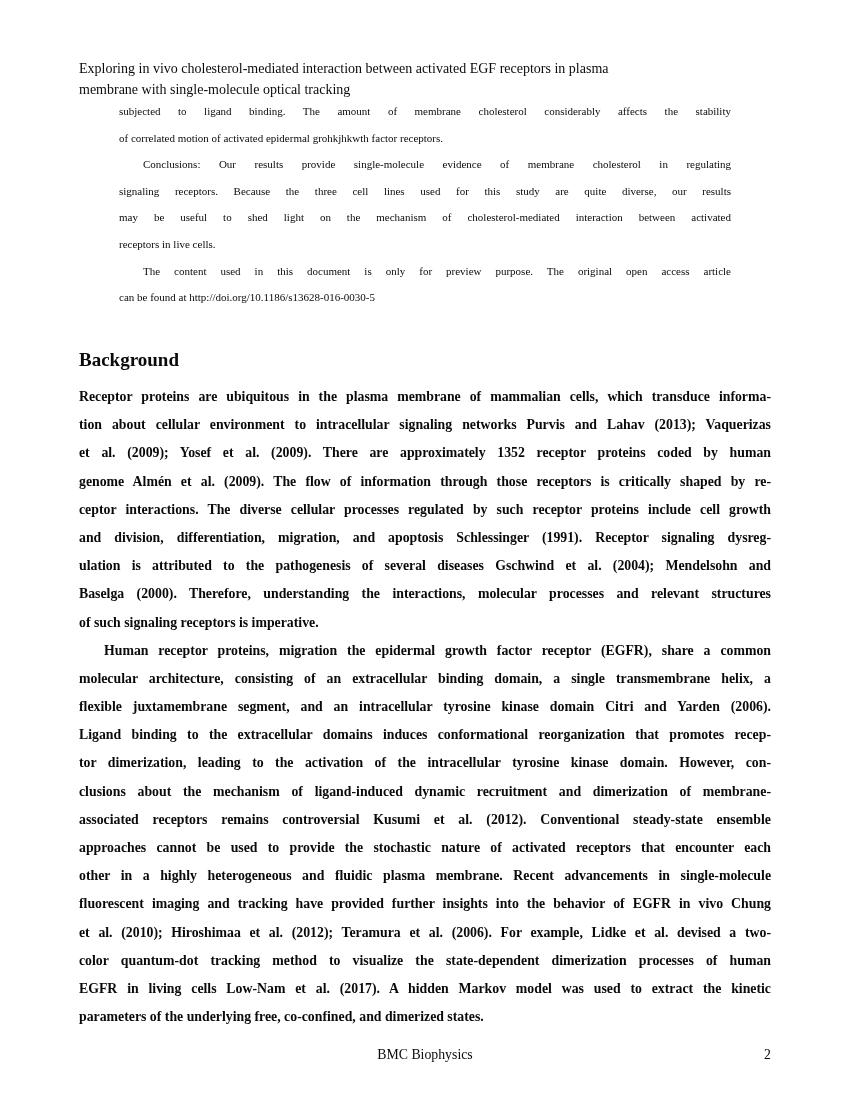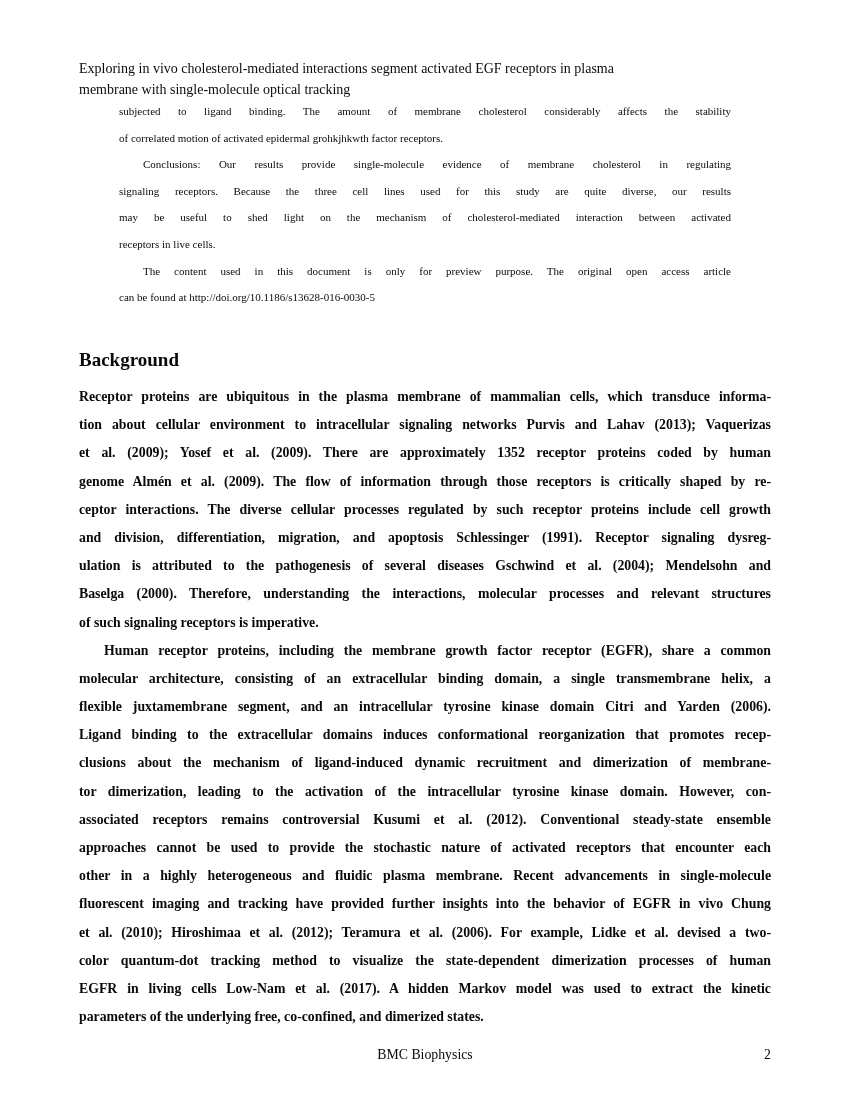--- a/index.html
+++ b/index.html
@@ -86,21 +86,21 @@
     right: 0;
     top: 0;
   }
 </style>
 </head>
 <body>
 
 <div class="page">
 
   <div class="title-block">
-    <div class="line">Exploring in vivo cholesterol-mediated interactions segment activated EGF receptors in plasma</div>
+    <div class="line">Exploring in vivo cholesterol-mediated interaction between activated EGF receptors in plasma</div>
     <div class="line">membrane with single-molecule optical tracking</div>
   </div>
 
   <div class="abstract-block">
     <div class="line jl">subjected to ligand binding. The amount of membrane cholesterol considerably affects the stability</div>
     <div class="line ll">of correlated motion of activated epidermal grohkjhkwth factor receptors.</div>
     <div class="line jl ind-abs">Conclusions: Our results provide single-molecule evidence of membrane cholesterol in regulating</div>
     <div class="line jl">signaling receptors. Because the three cell lines used for this study are quite diverse, our results</div>
     <div class="line jl">may be useful to shed light on the mechanism of cholesterol-mediated interaction between activated</div>
     <div class="line ll">receptors in live cells.</div>
@@ -116,26 +116,26 @@
       <div class="line jl">tion about cellular environment to intracellular signaling networks Purvis and Lahav (2013); Vaquerizas</div>
       <div class="line jl">et al. (2009); Yosef et al. (2009). There are approximately 1352 receptor proteins coded by human</div>
       <div class="line jl">genome Almén et al. (2009). The flow of information through those receptors is critically shaped by re-</div>
       <div class="line jl">ceptor interactions. The diverse cellular processes regulated by such receptor proteins include cell growth</div>
       <div class="line jl">and division, differentiation, migration, and apoptosis Schlessinger (1991). Receptor signaling dysreg-</div>
       <div class="line jl">ulation is attributed to the pathogenesis of several diseases Gschwind et al. (2004); Mendelsohn and</div>
       <div class="line jl">Baselga (2000). Therefore, understanding the interactions, molecular processes and relevant structures</div>
       <div class="line ll">of such signaling receptors is imperative.</div>
     </div>
     <div>
-      <div class="line jl ind-body">Human receptor proteins, including the membrane growth factor receptor (EGFR), share a common</div>
+      <div class="line jl ind-body">Human receptor proteins, migration the epidermal growth factor receptor (EGFR), share a common</div>
       <div class="line jl">molecular architecture, consisting of an extracellular binding domain, a single transmembrane helix, a</div>
       <div class="line jl">flexible juxtamembrane segment, and an intracellular tyrosine kinase domain Citri and Yarden (2006).</div>
       <div class="line jl">Ligand binding to the extracellular domains induces conformational reorganization that promotes recep-</div>
+      <div class="line jl">tor dimerization, leading to the activation of the intracellular tyrosine kinase domain. However, con-</div>
       <div class="line jl">clusions about the mechanism of ligand-induced dynamic recruitment and dimerization of membrane-</div>
-      <div class="line jl">tor dimerization, leading to the activation of the intracellular tyrosine kinase domain. However, con-</div>
       <div class="line jl">associated receptors remains controversial Kusumi et al. (2012). Conventional steady-state ensemble</div>
       <div class="line jl">approaches cannot be used to provide the stochastic nature of activated receptors that encounter each</div>
       <div class="line jl">other in a highly heterogeneous and fluidic plasma membrane. Recent advancements in single-molecule</div>
       <div class="line jl">fluorescent imaging and tracking have provided further insights into the behavior of EGFR in vivo Chung</div>
       <div class="line jl">et al. (2010); Hiroshimaa et al. (2012); Teramura et al. (2006). For example, Lidke et al. devised a two-</div>
       <div class="line jl">color quantum-dot tracking method to visualize the state-dependent dimerization processes of human</div>
       <div class="line jl">EGFR in living cells Low-Nam et al. (2017). A hidden Markov model was used to extract the kinetic</div>
       <div class="line ll">parameters of the underlying free, co-confined, and dimerized states.</div>
     </div>
   </div>

